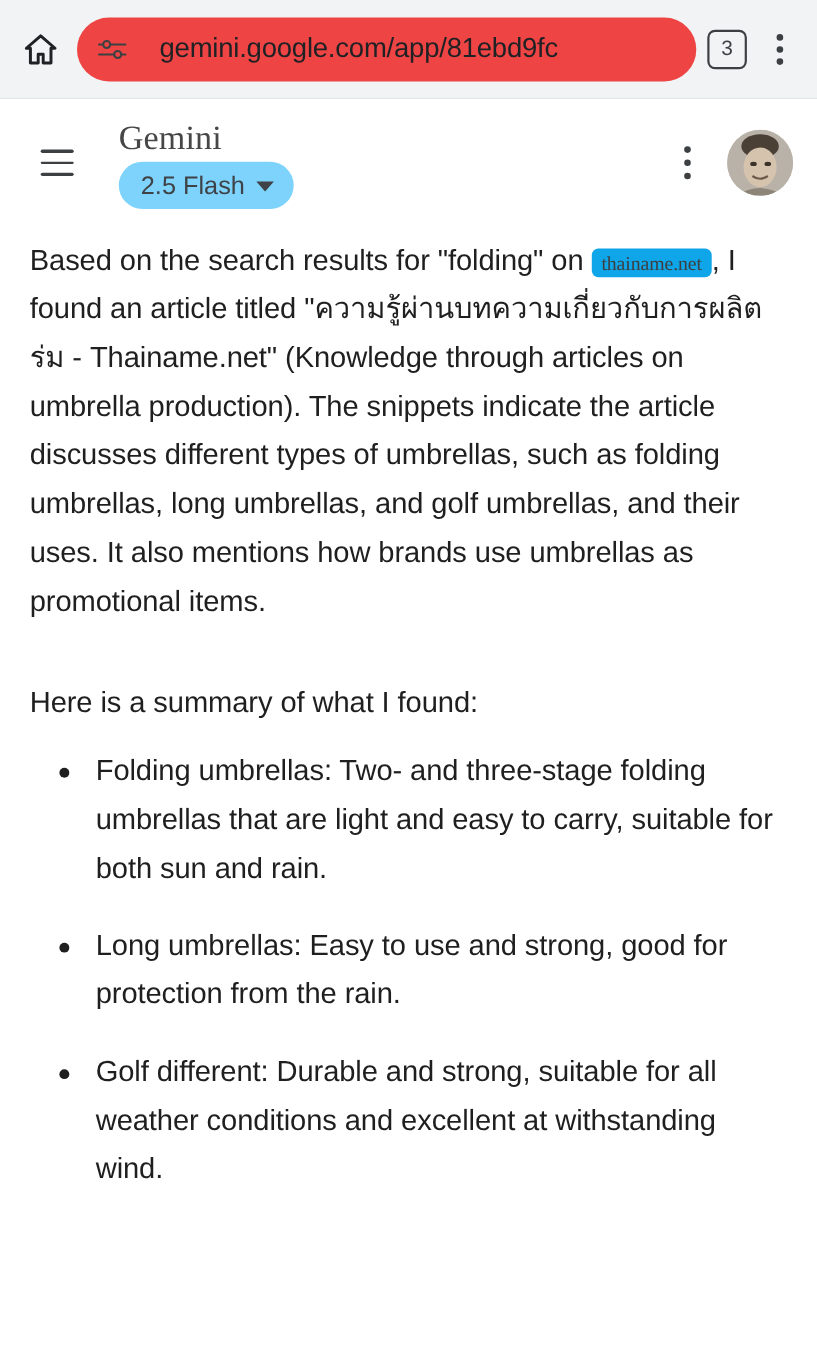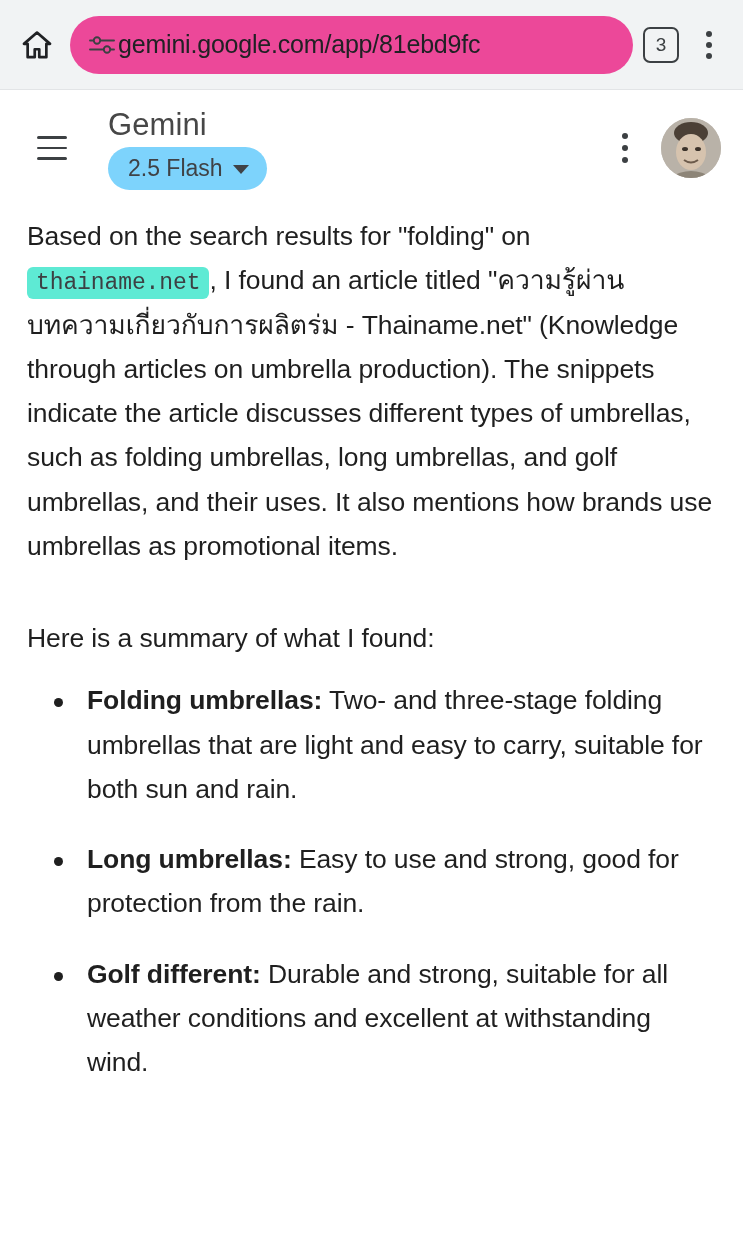--- a/index.html
+++ b/index.html
@@ -22,26 +22,26 @@
     border-bottom: 1px solid #e2e4e6;
   }
   .home-btn {
     width: 46px; height: 46px;
     display: flex; align-items: center; justify-content: center;
     flex: 0 0 auto;
   }
   .omnibox {
     flex: 1 1 auto;
     height: 58px;
-    background: #ec4899;
+    background: #ef4444;
     border-radius: 29px;
     display: flex;
     align-items: center;
     padding: 0 18px;
-    gap: 0;
+    gap: 27px;
     overflow: hidden;
     min-width: 0;
   }
   .omnibox .url {
     font-size: 25px;
     color: #202124;
     white-space: nowrap;
     overflow: hidden;
     text-overflow: clip;
     letter-spacing: -0.2px;
@@ -86,20 +86,21 @@
     flex-direction: column;
     align-items: flex-start;
     gap: 4px;
     margin-left: 20px;
     flex: 1 1 auto;
   }
   .app-title {
     font-size: 31px;
     color: #474747;
     letter-spacing: 0.1px;
+    font-family: Liberation Serif, serif;
   }
   .model-chip {
     display: inline-flex;
     align-items: center;
     gap: 10px;
     background: #7dd3fc;
     border-radius: 22px;
     padding: 8px 18px 8px 20px;
     font-size: 23px;
     color: #3f4246;
@@ -135,44 +136,44 @@
     padding: 8px 26px 0 27px;
     color: #1f1f1f;
     font-size: 26.5px;
     line-height: 1.67;
     letter-spacing: -0.1px;
   }
   .para { margin-bottom: 26px; }
   .para.tight { margin-bottom: 18px; margin-top: 48px; }
 
   code.inline {
-    font-family: Liberation Mono, monospace;
-    background: #5eead4;
+    font-family: Liberation Serif, serif;
+    background: #0ea5e9;
     border-radius: 6px;
     padding: 3px 9px;
-    font-size: 23px;
+    font-size: 18px;
     color: #3c4043;
   }
 
   ul.bullets { list-style: none; margin: 0; padding: 0; }
   ul.bullets li {
     position: relative;
     padding-left: 60px;
     margin-bottom: 26px;
   }
   ul.bullets li::before {
     content: "";
     position: absolute;
     left: 27px;
     top: 20px;
     width: 9px; height: 9px;
     border-radius: 50%;
     background: #1f1f1f;
   }
-  .b-label { font-weight: 700; }
+  .b-label { font-weight: 400; }
   .faded { color: #8e8e8e; }
 </style>
 </head>
 <body>
 
 <div class="browser-bar">
 
   <div class="home-btn">
     <svg width="34" height="34" viewBox="0 0 24 24">
       <path d="M12 3.2 2.8 11.2h2.6v9.4h5.0v-5.6h3.2v5.6h5.0v-9.4h2.6z" fill="none" stroke="#202124" stroke-width="1.9" stroke-linejoin="round"></path>

